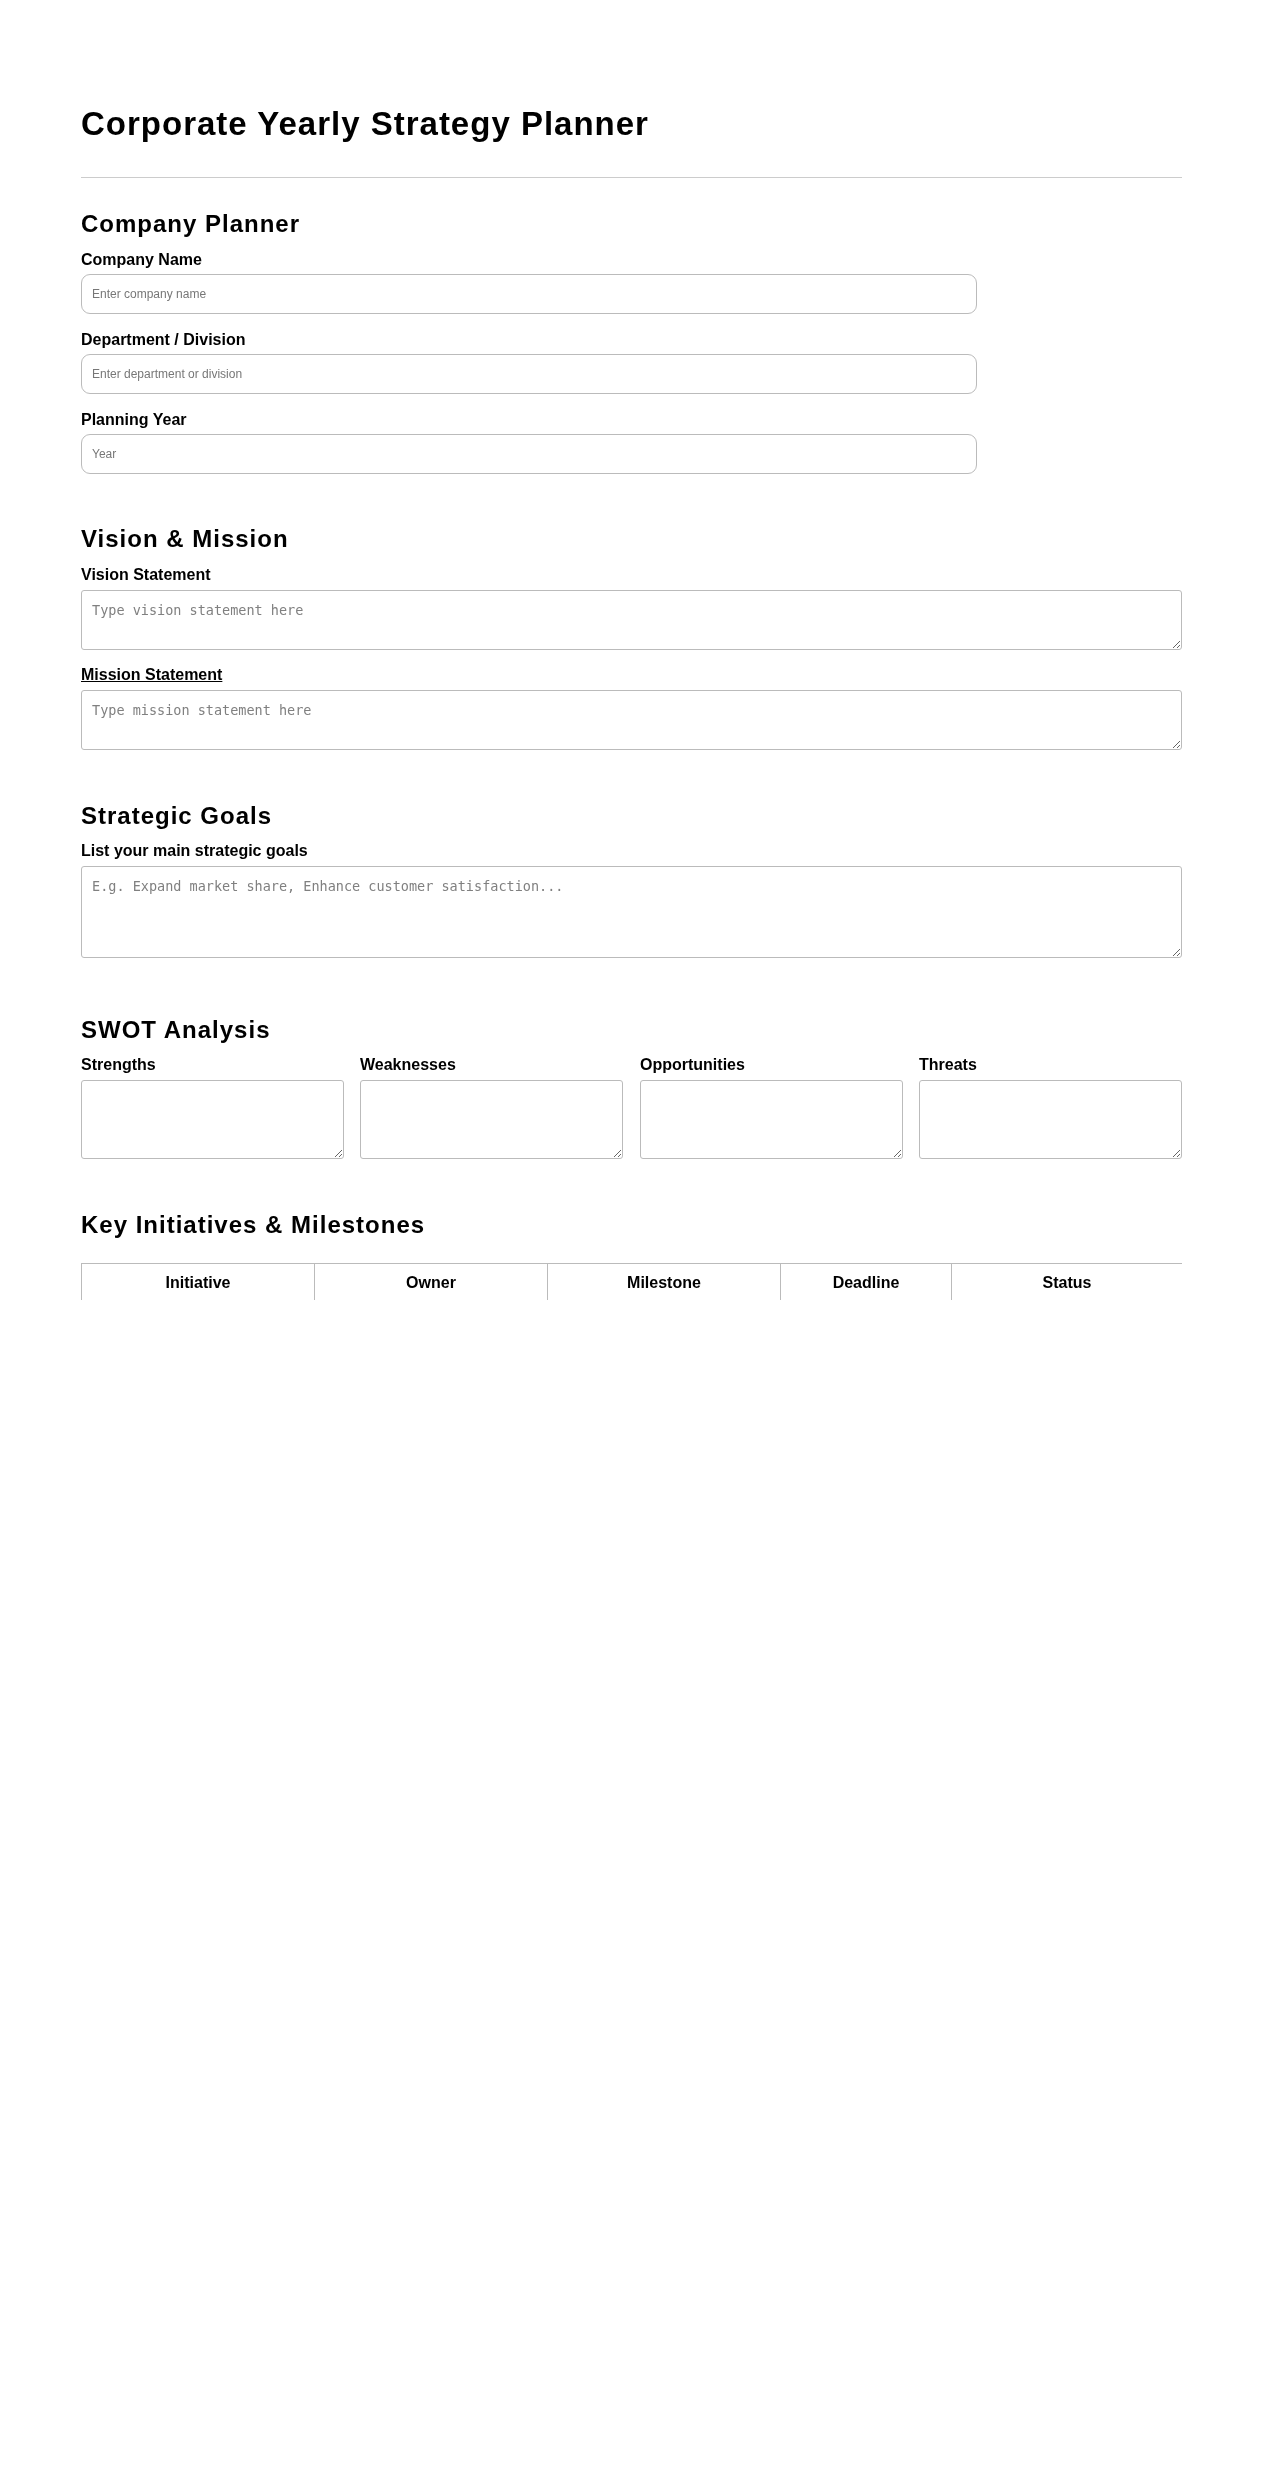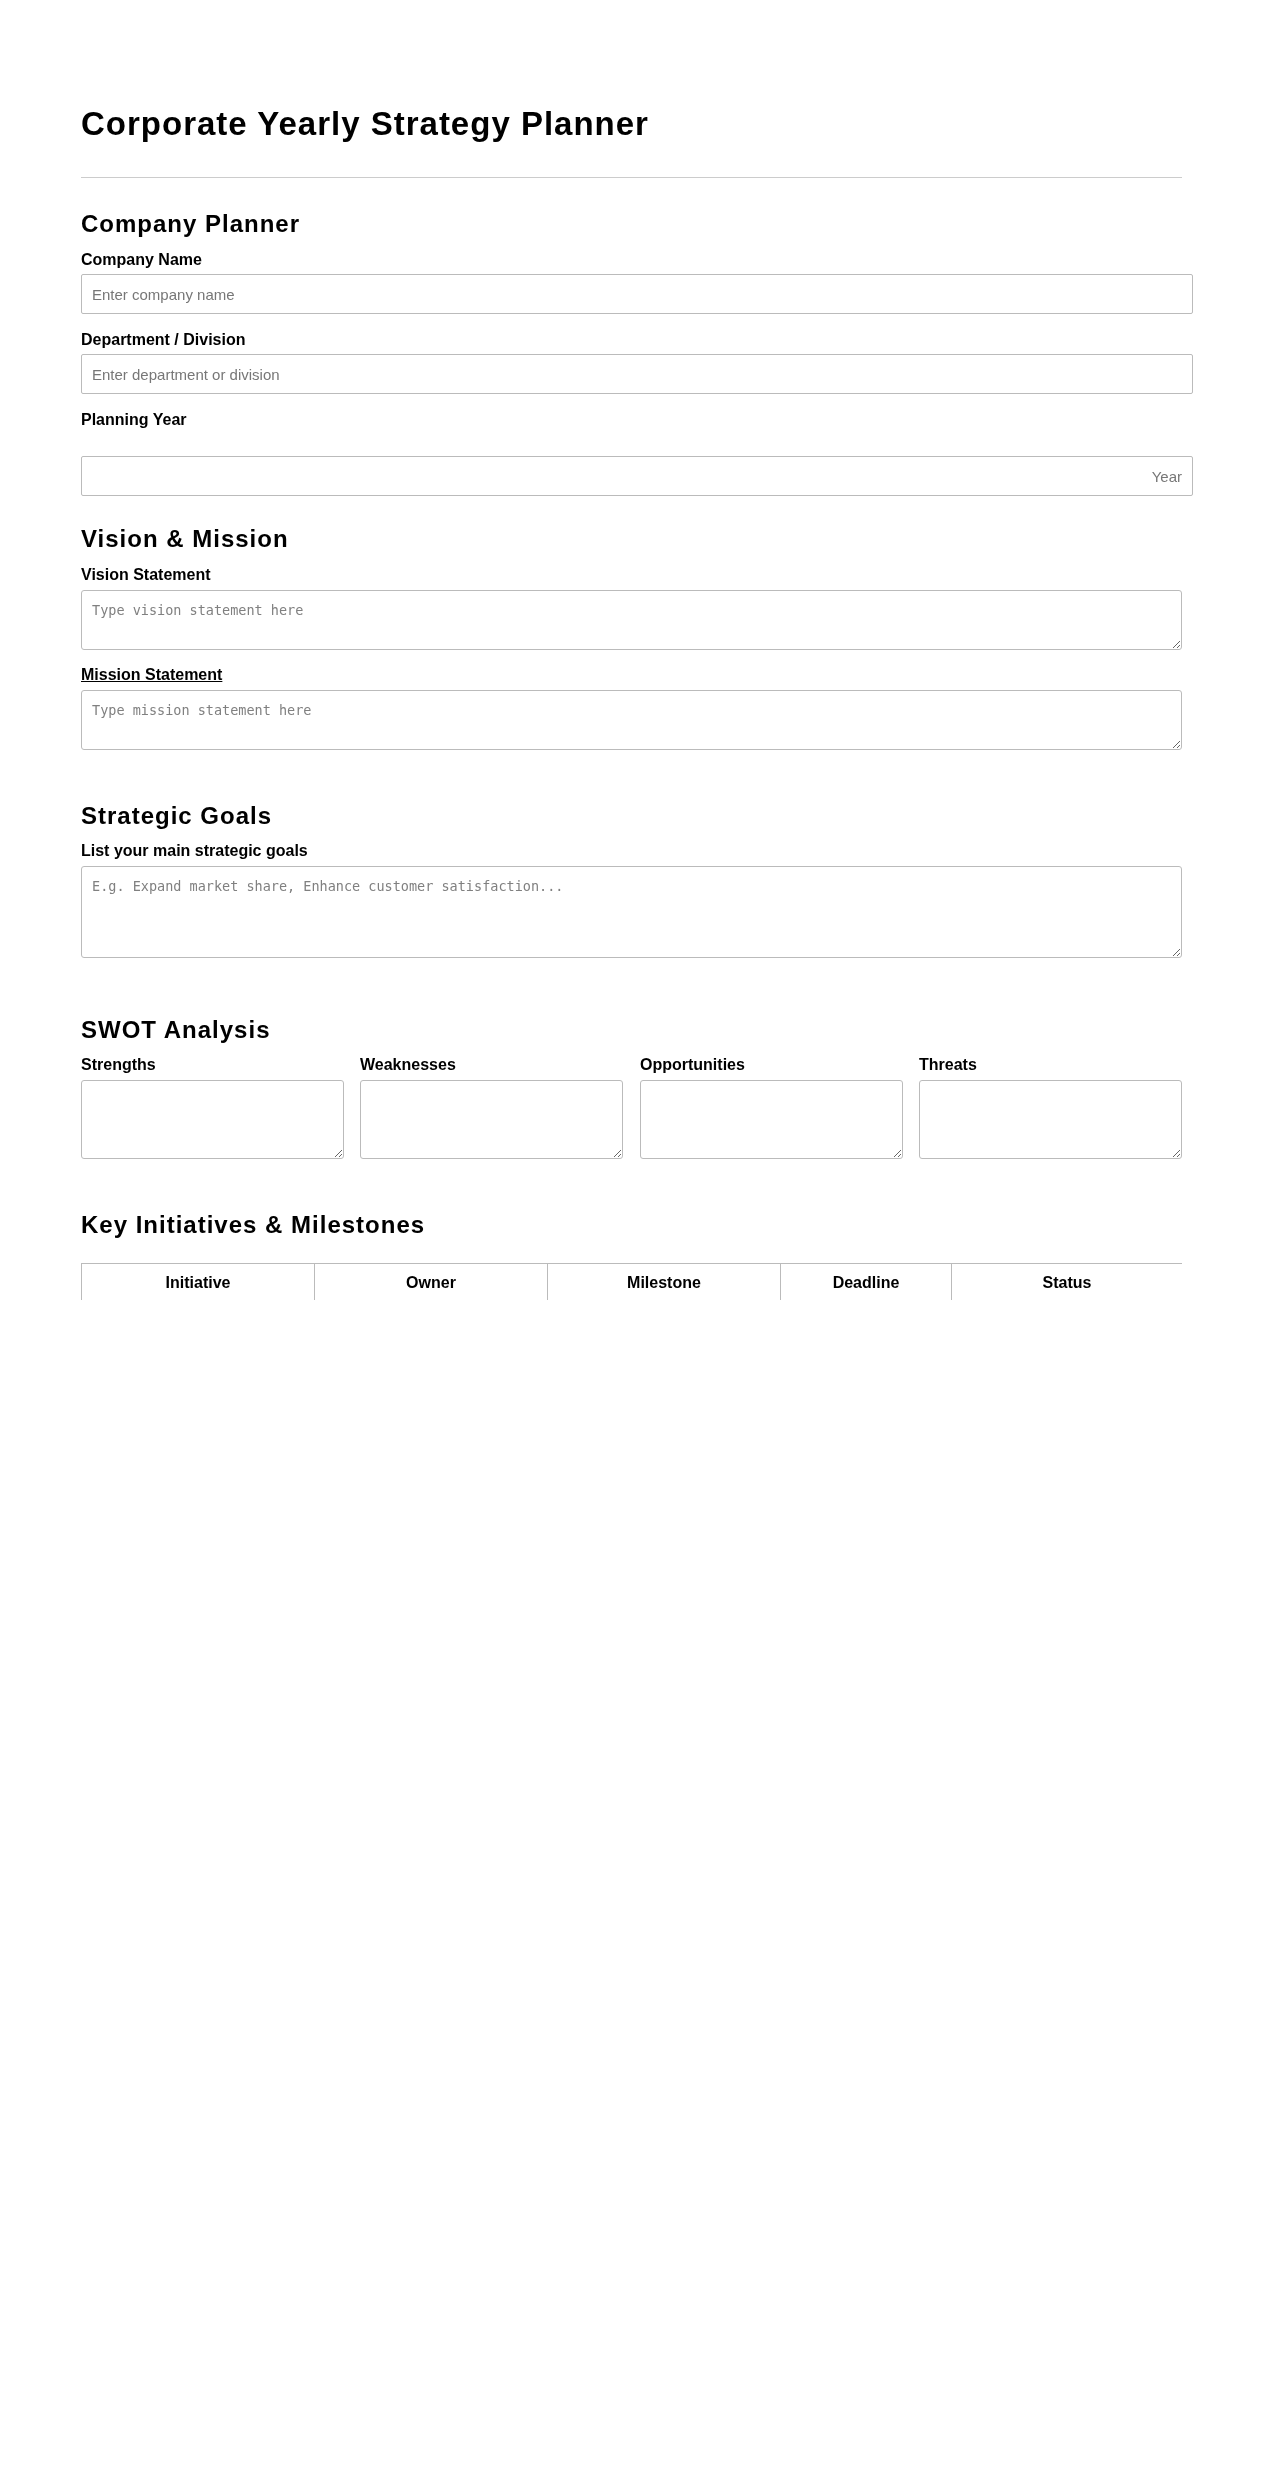--- a/index.html
+++ b/index.html
@@ -57,28 +57,28 @@
       left: 0;
       font-size: 16px;
       font-weight: bold;
       line-height: 20px;
       white-space: nowrap;
       text-align: right;
     }
     .input {
       position: absolute;
       left: 0;
-      width: 1112px;
+      width: 896px;
       height: 40px;
       box-sizing: border-box;
       border: 1px solid #bbbbbb;
-      border-radius: 2px;
+      border-radius: 9px;
       padding: 0 10px;
       font-family: "Liberation Sans", sans-serif;
-      font-size: 15px;
+      font-size: 12px;
       color: #000;
       background: #fff;
       outline: none;
     }
     .input::placeholder { color: #777777; }
     .textarea {
       position: absolute;
       left: 0;
       width: 1101px;
       box-sizing: border-box;
@@ -141,21 +141,21 @@
   <section>
     <h2 class="section-title" style="top:209px;">Company Planner</h2>
 
     <label class="label" style="top:250px;">Company Name</label>
     <input class="input" type="text" style="top: 274px;" placeholder="Enter company name">
 
     <label class="label" style="top:330px;">Department / Division</label>
     <input class="input" type="text" style="top: 354px;" placeholder="Enter department or division">
 
     <label class="label" style="top:410px;">Planning Year</label>
-    <input class="input" type="text" style="top: 456px; text-align: right;" placeholder="Year">
+    <input class="input" type="text" style="top: 434px;" placeholder="Year">
   </section>
 
   <section>
     <h2 class="section-title" style="top:524px;">Vision &amp; Mission</h2>
 
     <label class="label" style="top:565px;">Vision Statement</label>
     <textarea class="textarea" style="top: 590px; height: 60px;" placeholder="Type vision statement here"></textarea>
 
     <label class="label" style="top:665px;text-decoration:underline;">Mission Statement</label>
     <textarea class="textarea" style="top: 690px; height: 60px;" placeholder="Type mission statement here"></textarea>

